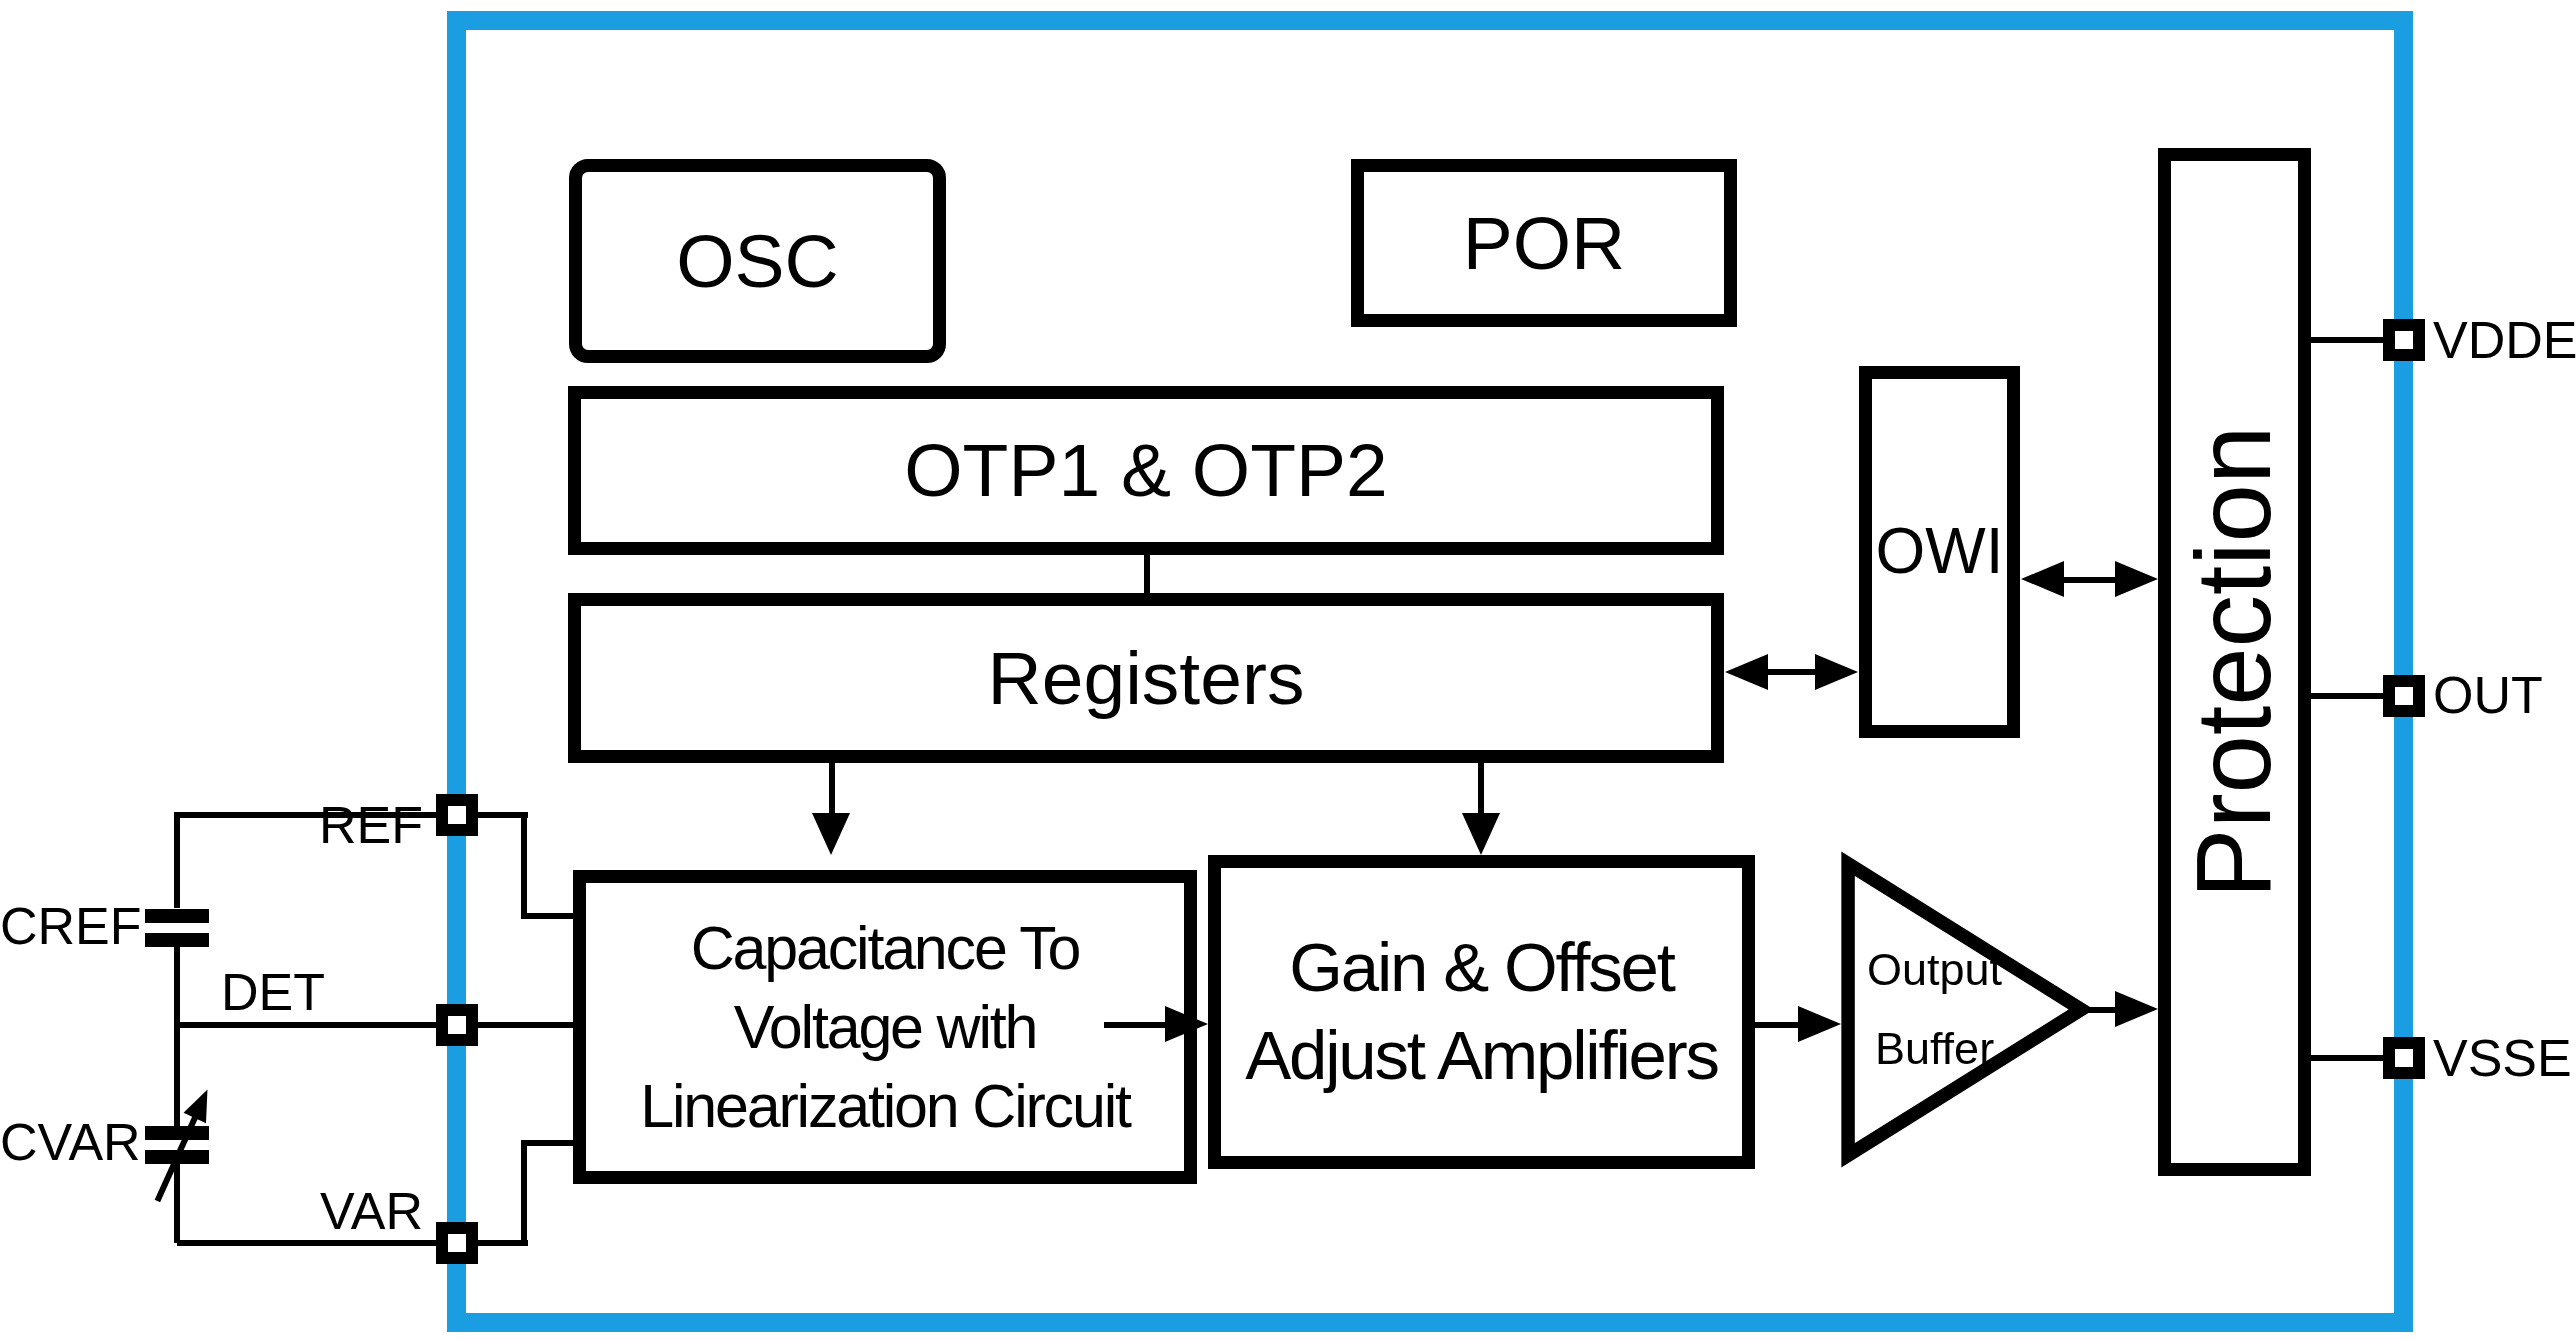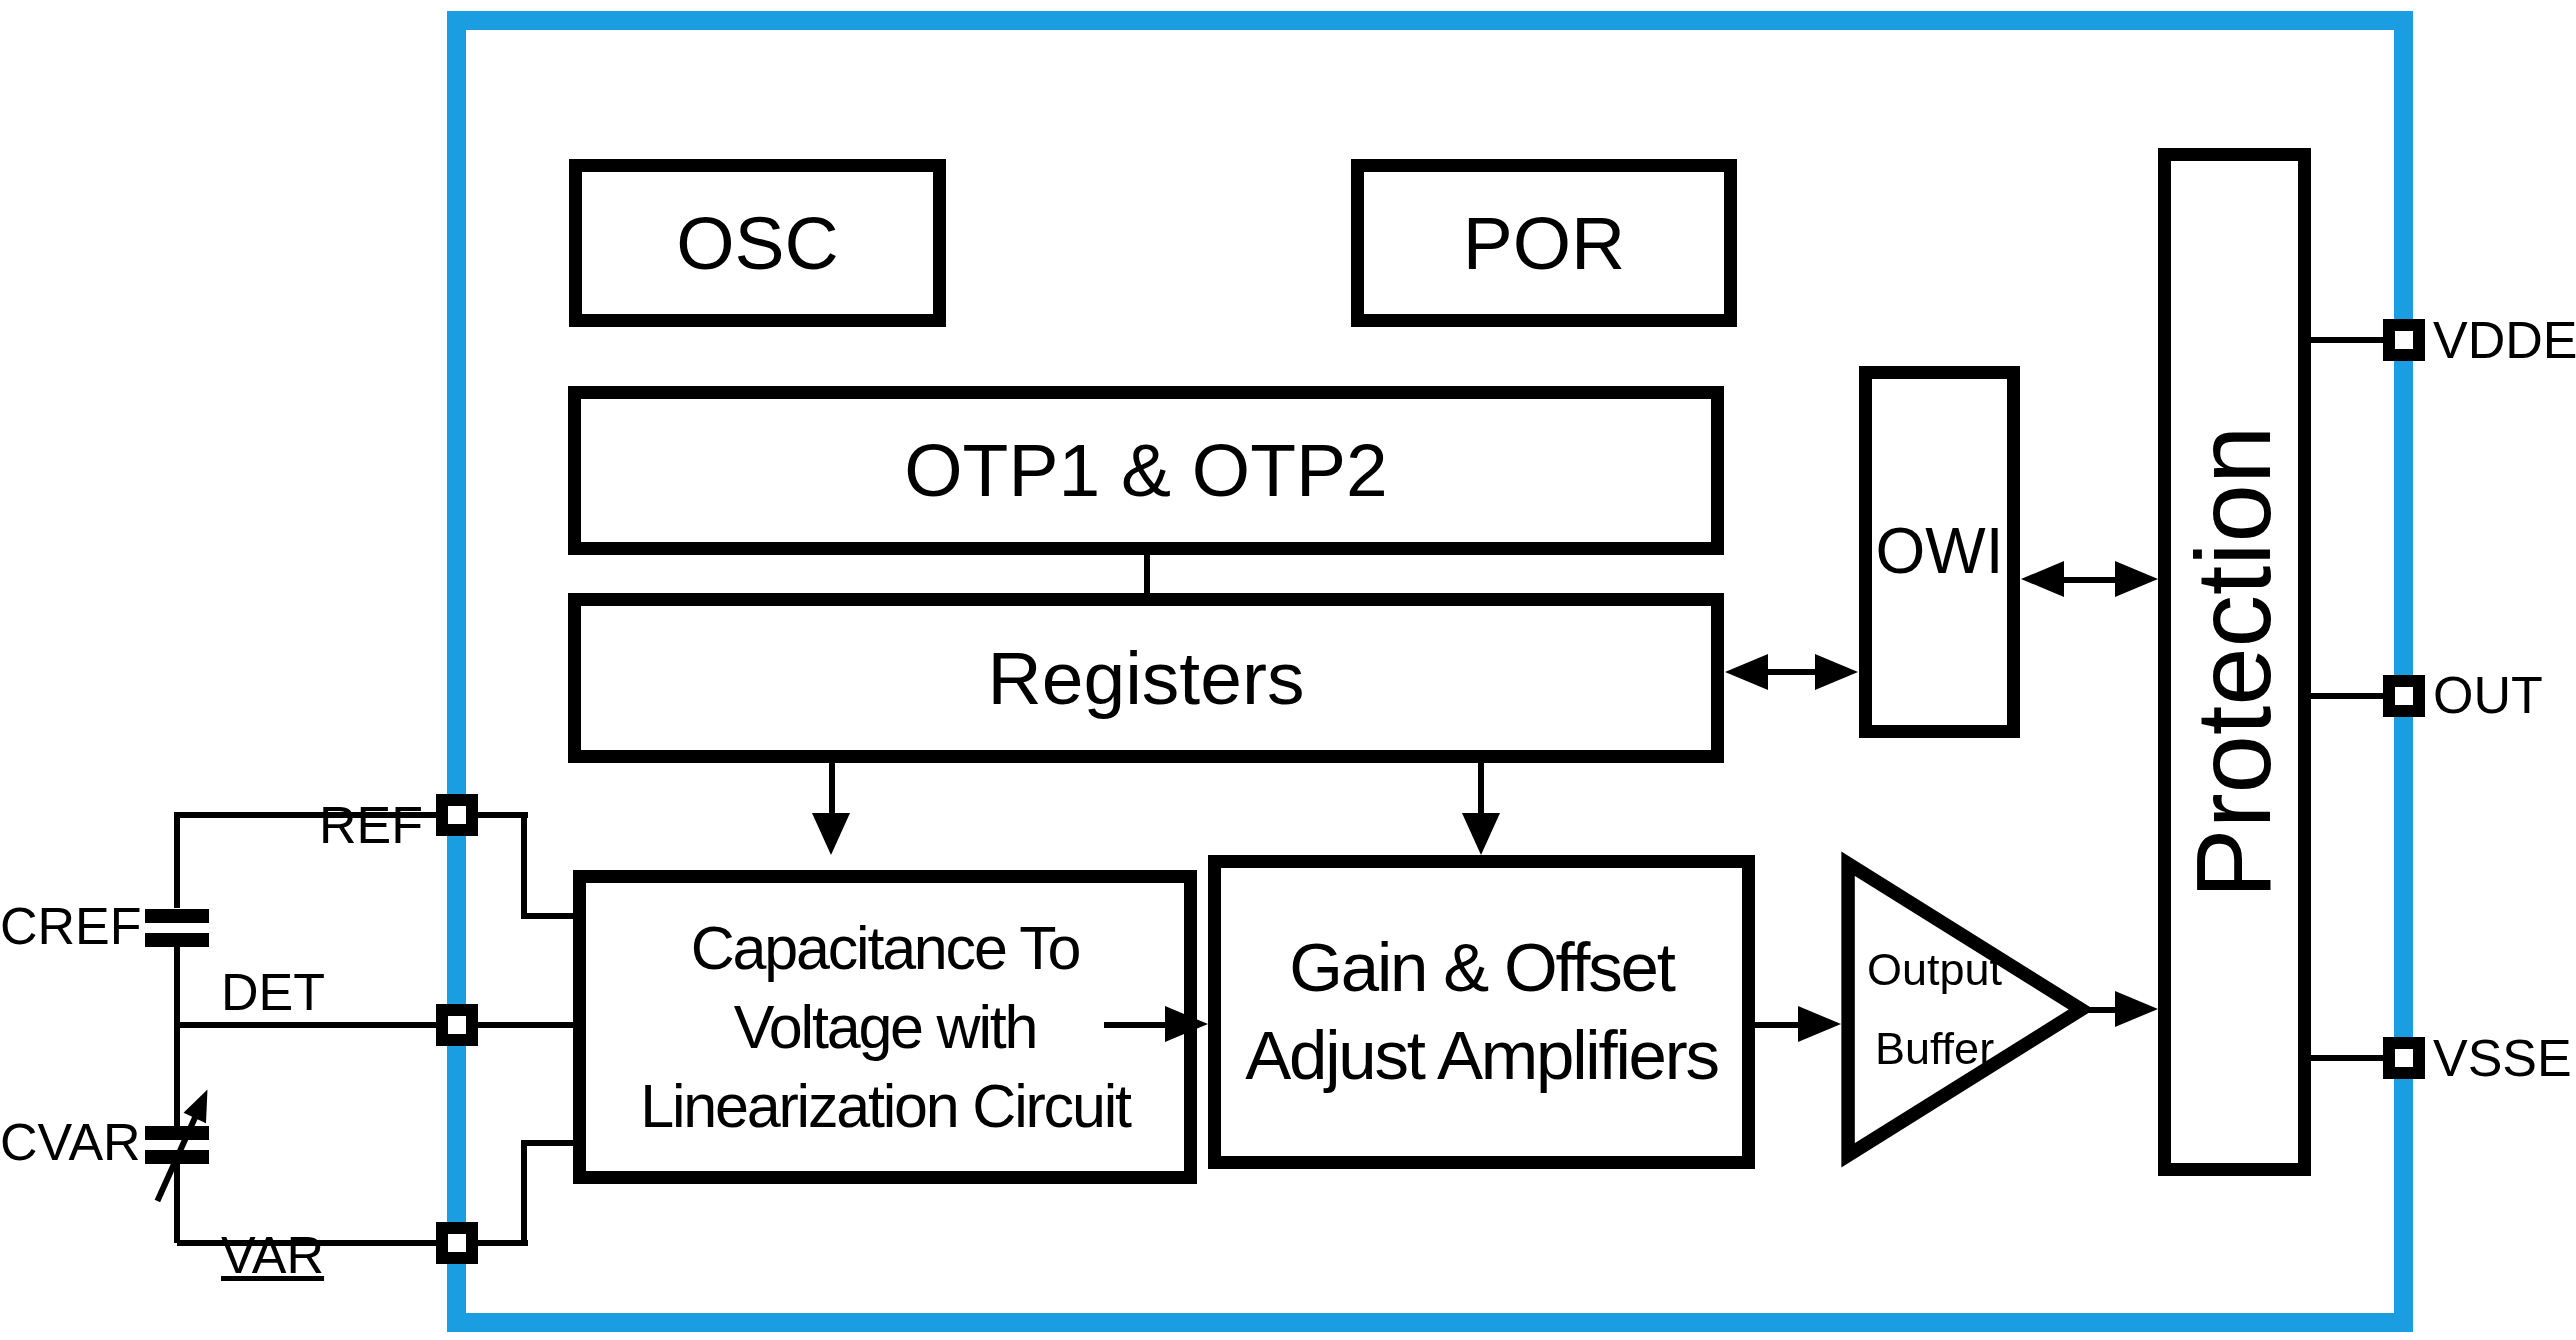--- a/index.html
+++ b/index.html
@@ -27,21 +27,21 @@
   .buf-line{position:absolute;left:1841px;width:187px;text-align:center;font-size:45px;line-height:60px;height:60px;}
   .rot{transform:rotate(-90deg);white-space:nowrap;font-size:105px;}
 </style>
 </head>
 <body>
 
 <div class="canvas">
 
   <div class="chip-border"></div>
 
-  <div class="block" style="left:569px;top:159px;width:377px;height:168px;">
+  <div class="block" style="left:569px;top:159px;width:377px;height:204px;border-radius:19px;">
     <span class="block-label">OSC</span>
   </div>
 
   <div class="block" style="left:1351px;top:159px;width:386px;height:168px;">
     <span class="block-label">POR</span>
   </div>
 
   <div class="block" style="left:568px;top:386px;width:1156px;height:169px;">
     <span class="block-label">OTP1 &amp; OTP2</span>
   </div>
@@ -139,19 +139,19 @@
 
   <div class="plate" style="left:145px;top:1126px;"></div>
   <div class="plate" style="left:145px;top:1150px;"></div>
 
   <div class="pin" style="left:436px;top:794px;"></div>
   <div class="pin" style="left:436px;top:1004px;"></div>
   <div class="pin" style="left:436px;top:1222px;"></div>
 
   <div class="pin-label" style="left:221px;width:202px;text-align:right;top:744px;margin-top:48px;">REF</div>
   <div class="pin-label" style="left:221px;width:202px;top:959px;">DET</div>
-  <div class="pin-label" style="left:221px;width:202px;top:1222px;text-decoration:underline;">VAR</div>
+  <div class="pin-label" style="left:221px;width:202px;text-align:right;top:1178px;">VAR</div>
 
   <div class="pin-label" style="left:0px;width:136px;text-align:right;top:893px;">CREF</div>
   <div class="pin-label" style="left:0px;width:136px;text-align:right;top:1109px;">CVAR</div>
 
 </div>
 
 
 </body></html>

